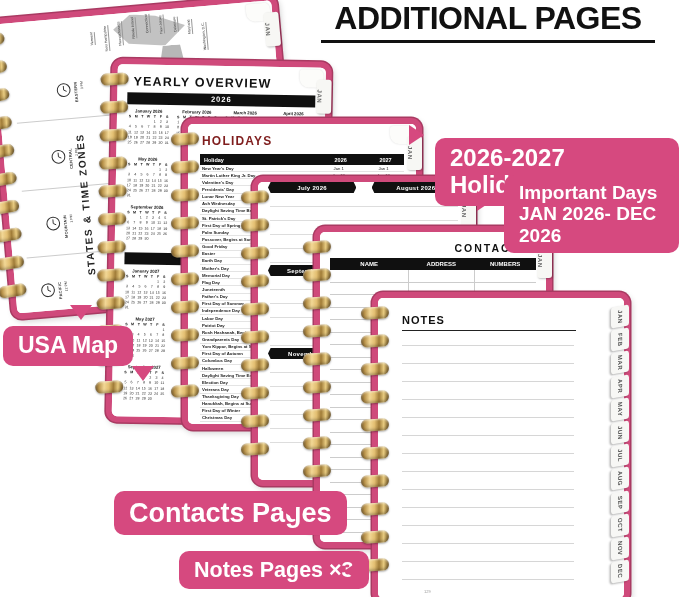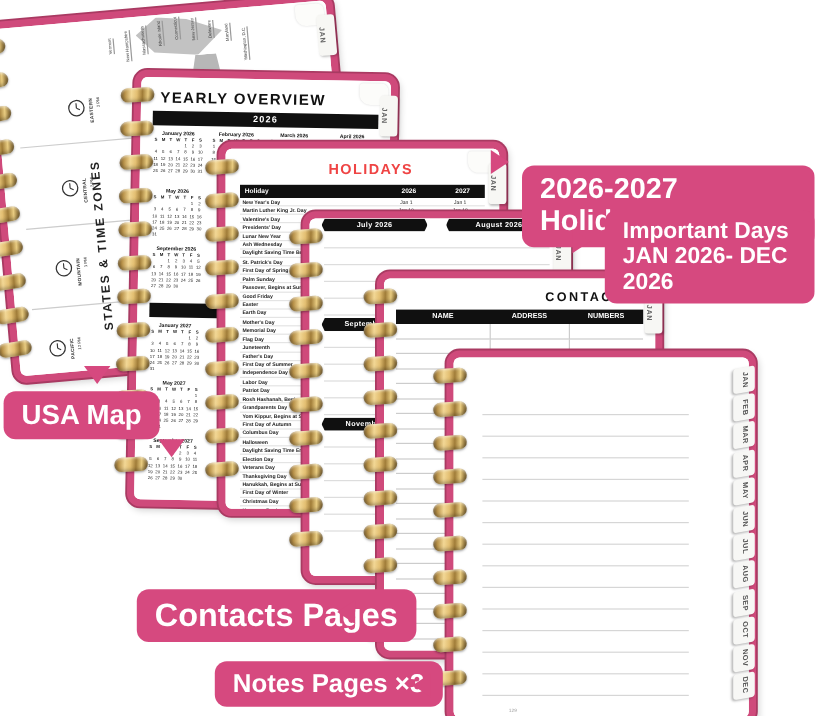--- a/index.html
+++ b/index.html
@@ -59,21 +59,21 @@
   .year-bar{background:#101010;color:#fff;font-size:7.5px;font-weight:700;text-align:center;height:12px;
             line-height:12px;margin:2px 10px 4px;letter-spacing:1px;}
   .cal-row{display:grid;grid-template-columns:repeat(4,1fr);gap:2px 5px;margin:0 10px 4px;}
   .cal{min-height:44px;}
   .cal-name{font-size:4.3px;font-weight:700;text-align:center;color:#111;margin-bottom:1px;}
   .cal-grid{display:grid;grid-template-columns:repeat(7,1fr);text-align:center;line-height:1.45;}
   .cal-wd{font-size:3.6px;font-weight:700;color:#111;}
   .cal-d{font-size:3.6px;color:#222;}
 
   
-  .hd-title{margin:10px 0 6px 14px;font-size:12px;font-weight:700;letter-spacing:1.2px;color:#ef4444;text-align:center;}
+  .hd-title{margin:10px 0 6px 14px;font-size:12px;font-weight:700;letter-spacing:1.2px;color:#7f1d1d;}
   .hd-header{display:flex;align-items:center;background:#101010;color:#fff;height:11px;margin:0 12px;
              font-size:5.5px;font-weight:700;}
   .hd-header .h1{flex:0 0 56%;padding-left:4px;text-align:left;}
   .hd-header .h2,.hd-header .h3{flex:0 0 22%;text-align:center;}
   .hd-body{margin:0 12px;}
   .hrow{display:flex;align-items:center;height:6.15px;border-bottom:.5px solid #e4e4e4;}
   .hname{flex:0 0 56%;font-size:4.3px;font-weight:600;color:#222;padding-left:2px;white-space:nowrap;overflow:hidden;}
   .hdate{flex:0 0 22%;font-size:4.2px;color:#222;text-align:center;}
 
   
@@ -116,20 +116,23 @@
   .tri{position:absolute;width:0;height:0;z-index:21;}
   .tri-down{border-left:11px solid transparent;border-right:11px solid transparent;border-top:15px solid #d6497f;}
   .tri-left{border-top:10px solid transparent;border-bottom:10px solid transparent;border-right:15px solid #d6497f;}
   .tri-right{border-top:10px solid transparent;border-bottom:10px solid transparent;border-left:15px solid #d6497f;}
 </style>
 </head>
 <body>
 
 <div id="canvas">
 
+  <div class="hdr">
+    <span>ADDITIONAL PAGES</span>
+  </div>
 
   <div class="page back p1">
     <div class="sheet">
       <div class="notch"></div>
       <div class="map-blob"></div>
       <div class="map-strip"></div>
       <div class="map-tri"></div>
       <div class="tz-line tz1"></div>
       <div class="tz-line tz2"></div>
       <div class="tz-line tz3"></div>
@@ -1055,20 +1058,23 @@
       <div class="side-tab" style="top: 12px;">
         <div class="side-tab-label">JAN</div>
       </div>
       <div class="side-tab" style="top: 74px;">
         <div class="side-tab-label">FEB</div>
       </div>
     </div>
 
   <div class="page p6">
     <div class="sheet">
+      <div class="nt-titlewrap">
+        <span class="nt-title">NOTES</span>
+      </div>
       <div class="nt-lines">
           <div class="nline"></div>
           <div class="nline"></div>
           <div class="nline"></div>
           <div class="nline"></div>
           <div class="nline"></div>
           <div class="nline"></div>
           <div class="nline"></div>
           <div class="nline"></div>
           <div class="nline"></div>

